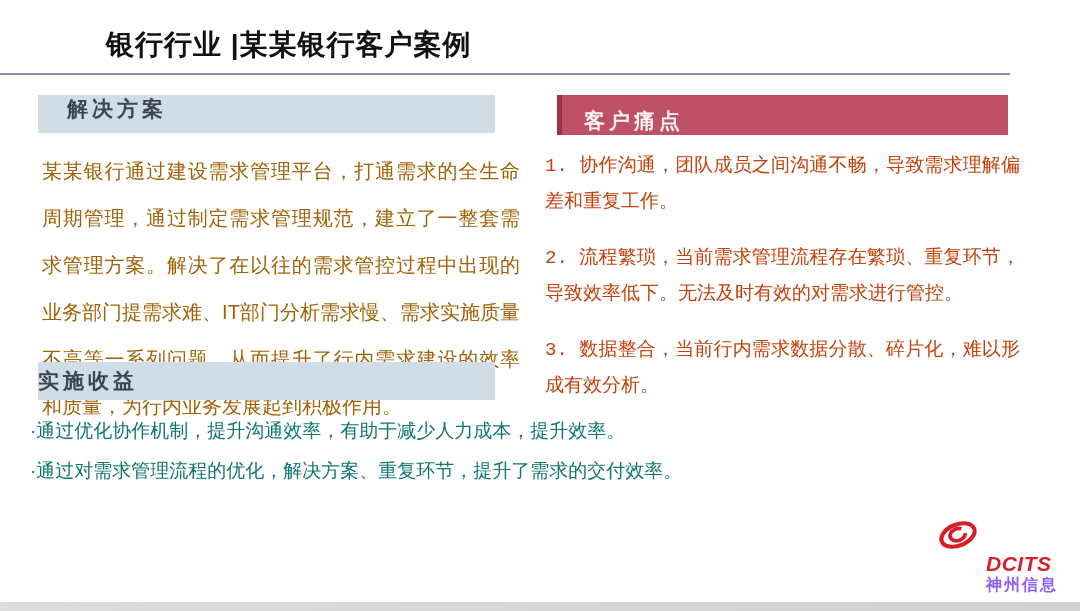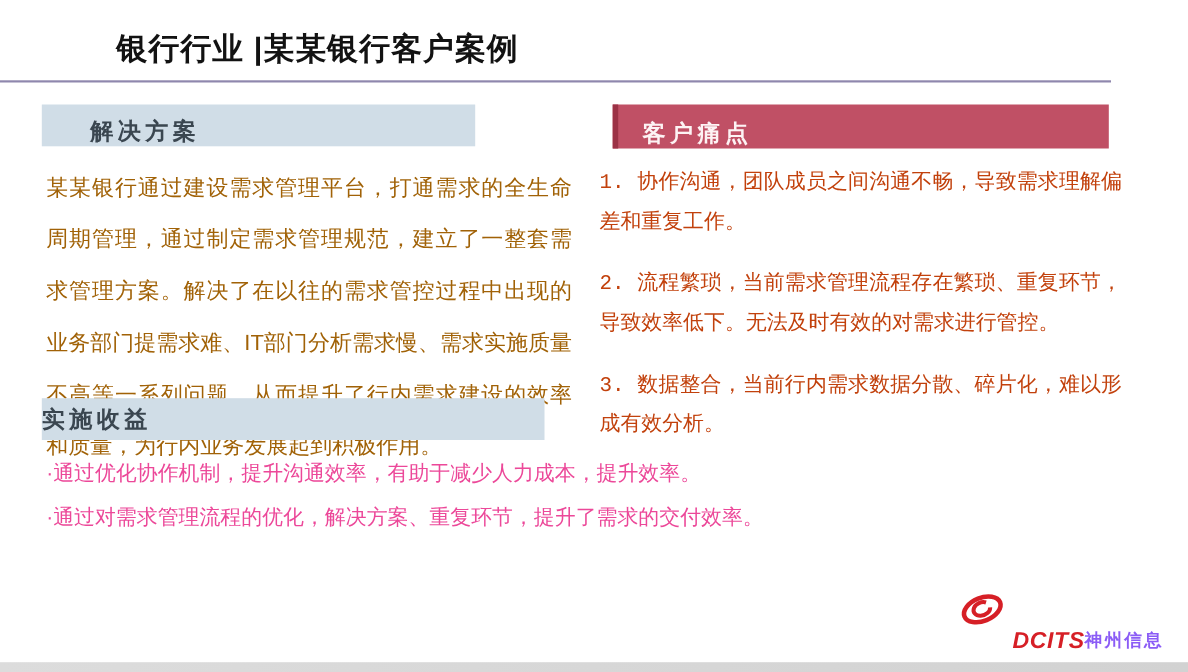--- a/index.html
+++ b/index.html
@@ -32,26 +32,26 @@
     width: 1010px;
     height: 2px;
     background: #8f87ad;
   }
 
   
   .solution-header {
     position: absolute;
     left: 38px;
     top: 95px;
-    width: 394px;
+    width: 457px;
     height: 38px;
     background: #d0dde7;
     display: flex;
-    align-items: flex-end;
-    padding-left: 44px;
+    align-items: flex-start;
+    padding-left: 29px;
   }
   .benefits-header {
     position: absolute;
     left: 38px;
     top: 362px;
     width: 457px;
     height: 38px;
     background: #d0dde7;
     display: flex;
     align-items: center;
@@ -113,37 +113,36 @@
   
   .benefit-lines {
     position: absolute;
     left: 30px;
     top: 418px;
     width: 1000px;
   }
   .benefit-line {
     font-size: 19px;
     line-height: 25px;
-    color: #ec4899;
+    color: #0f766e;
     margin-bottom: 15px;
     white-space: nowrap;
-    margin-left: 12px;
   }
 
   
   .logo {
     position: absolute;
     right: 22px;
     bottom: 18px;
     display: flex;
     align-items: flex-start;
     gap: 6px;
   }
   .logo-swirl { width: 44px; height: 34px; margin-top: 2px; }
-  .logo-text { display: flex; flex-direction: row; line-height: 1; margin-top: 37px; }
+  .logo-text { display: flex; flex-direction: column; line-height: 1; margin-top: 37px; }
   .logo-brand {
     font-size: 21px;
     font-weight: 700;
     font-style: italic;
     color: #d61f26;
     letter-spacing: 0.5px;
   }
   .logo-brand-cn {
     font-size: 16px;
     font-weight: 700;

